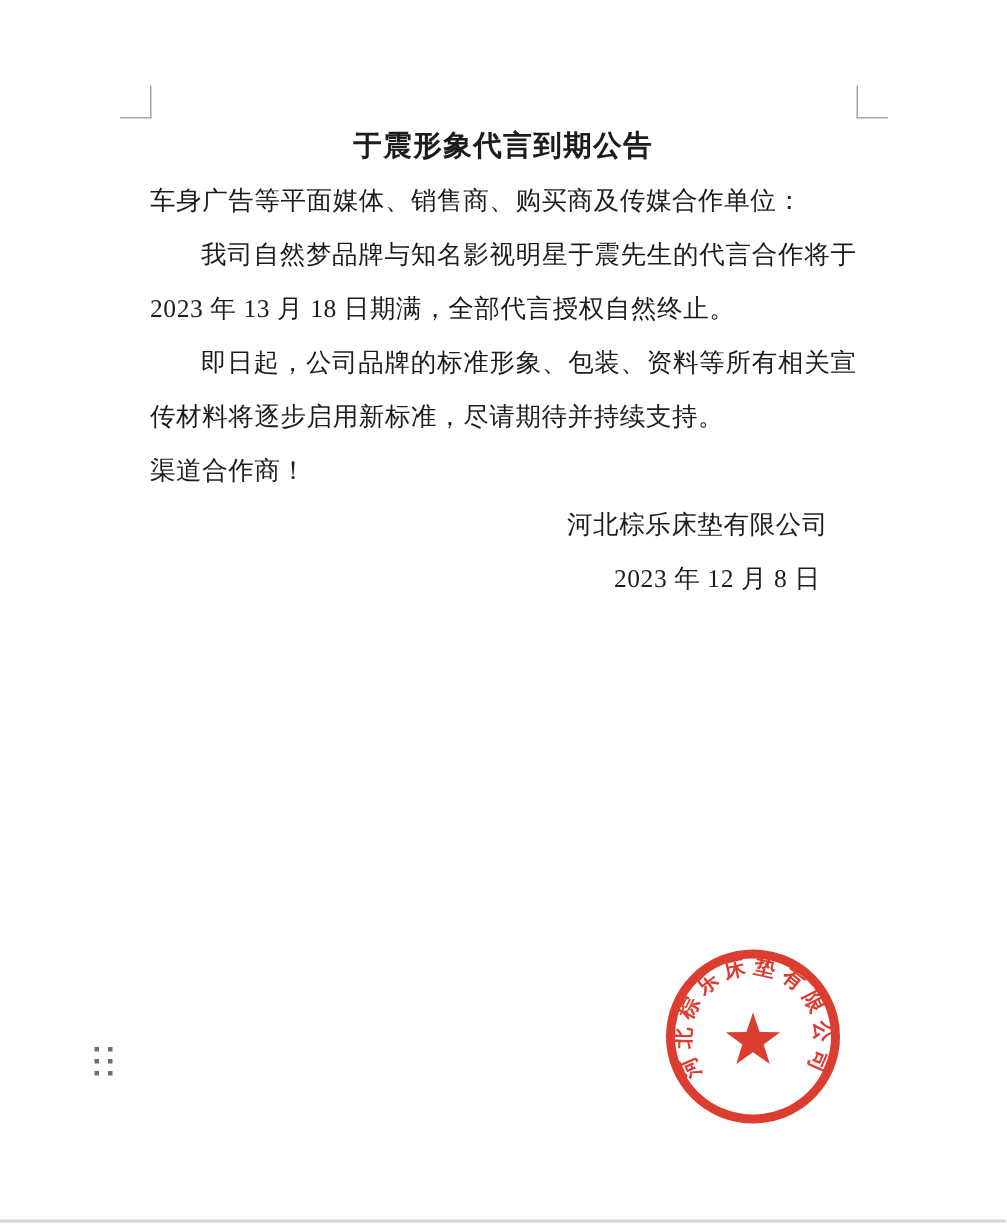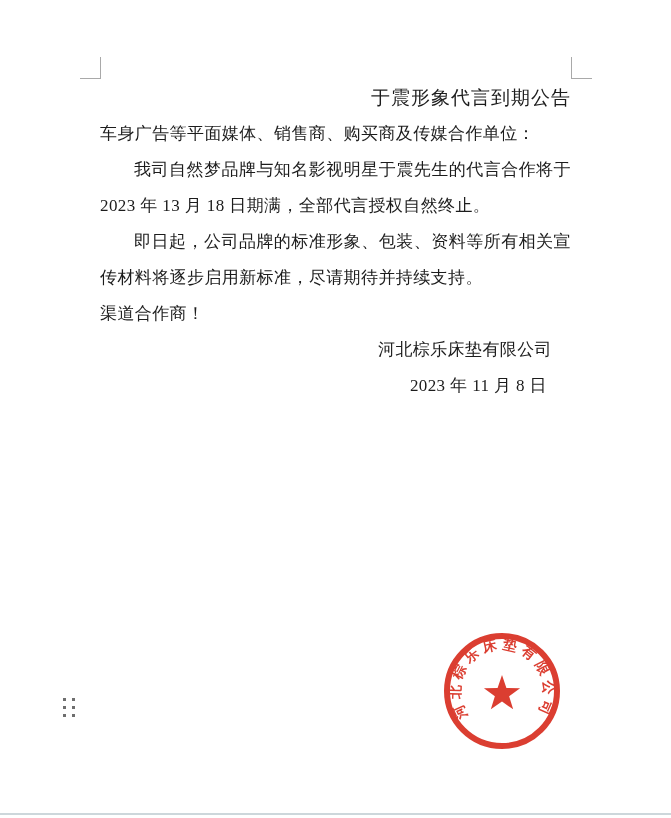--- a/index.html
+++ b/index.html
@@ -22,22 +22,22 @@
   .crop-tr {
     position:absolute; left:571px; top:57px; width:20px; height:21px;
     border-left:1px solid #a9a9a9; border-bottom:1px solid #a9a9a9;
   }
   .content {
     position:absolute; left:100px; top:80px; width:471px;
     font-size:17px; line-height:36px; letter-spacing:0.4px;
     color:#1c1c1c; text-align:justify;
   }
   .doc-title {
-    font-size:19px; font-weight:normal; letter-spacing:1px;
-    text-align:right; margin:0; line-height:36px;
+    font-size:19px; font-weight:bold; letter-spacing:1px;
+    text-align:center; margin:0; line-height:36px;
   }
   .content p { margin:0; }
   .para { text-indent:2em; }
   .closing { margin-top:35px; text-align:left; }
   .sign-company { margin-top:1px; text-align:right; padding-right:19px; }
   .sign-date { text-align:right; padding-right:24px; }
   .seal {
     position:absolute; left:442px; top:631px; width:120px; height:120px;
     mix-blend-mode:multiply; opacity:0.93;
   }
@@ -63,21 +63,21 @@
   <div class="crop-tl"></div>
   <div class="crop-tr"></div>
 
   <div class="content">
     <h1 class="doc-title">于震形象代言到期公告</h1>
     <p class="salutation">车身广告等平面媒体、销售商、购买商及传媒合作单位：</p>
     <p class="para">我司自然梦品牌与知名影视明星于震先生的代言合作将于 2023 年 13 月 18 日期满，全部代言授权自然终止。</p>
     <p class="para">即日起，公司品牌的标准形象、包装、资料等所有相关宣传材料将逐步启用新标准，尽请期待并持续支持。</p>
     <p class="closing">渠道合作商！</p>
     <p class="sign-company">河北棕乐床垫有限公司</p>
-    <p class="sign-date">2023 年 11 月 8 日</p>
+    <p class="sign-date">2023 年 12 月 8 日</p>
   </div>
 
   <svg class="seal" viewBox="0 0 120 120" xmlns="http://www.w3.org/2000/svg">
     <circle cx="60" cy="60" r="55" fill="none" stroke="#d92f21" stroke-width="6"></circle>
     <polygon fill="#d92f21" points="60,44 64.41,56.93 78.07,57.13 67.13,65.32 71.17,78.37 60,70.5 48.83,78.37 52.87,65.32 41.93,57.13 55.59,56.93"></polygon>
     <path id="sealArc" d="M 26.5 85.3 A 42 42 0 1 1 93.5 85.3" fill="none"></path>
     <text fill="#d92f21">
       <textPath href="#sealArc" startOffset="50%" text-anchor="middle">河北棕乐床垫有限公司</textPath>
     </text>
   </svg>

